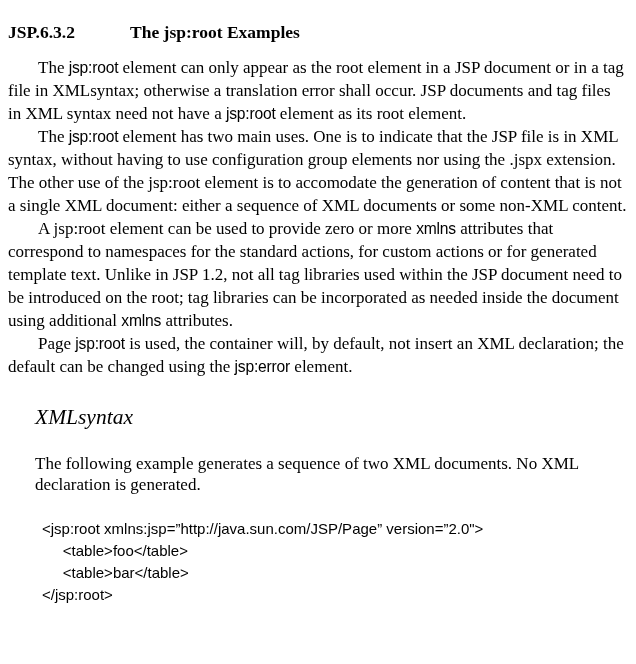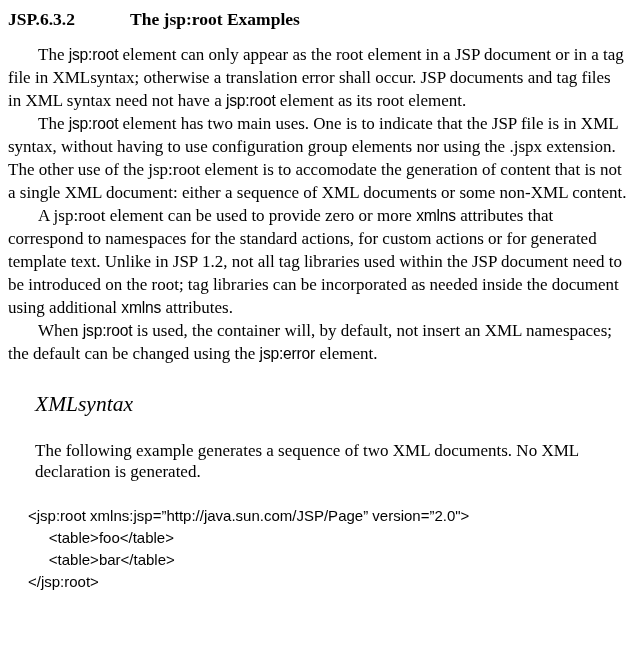--- a/index.html
+++ b/index.html
@@ -5,21 +5,21 @@
   html, body { margin: 0; padding: 0; background: #ffffff; }
   .page {
     position: relative;
     width: 636px;
     height: 664px;
     background: #ffffff;
     color: #000000;
     font-family: "Liberation Serif", serif;
     overflow: hidden;
     box-sizing: border-box;
-    padding: 8px 8px 0 8px;
+    padding: 21px 8px 0 8px;
   }
   .section-heading {
     display: flex;
     font-weight: bold;
     font-size: 17.5px;
     line-height: 22px;
   }
   .sec-num { width: 122px; flex: none; }
   .body-text {
     margin-top: 13px;
@@ -43,39 +43,39 @@
   .example-intro {
     font-size: 17px;
     line-height: 21px;
     margin: 23px 0 0 27px;
     max-width: 580px;
   }
   .code-block {
     font-family: "Liberation Sans", sans-serif;
     font-size: 15px;
     line-height: 22px;
-    margin: 23px 0 0 20px;
+    margin: 23px 0 0 34px;
     white-space: pre;
   }
 </style>
 </head>
 <body>
 
 <div class="page">
 
   <div class="section-heading">
     <span class="sec-num">JSP.6.3.2</span>
     <span class="sec-title">The jsp:root Examples</span>
   </div>
 
   <div class="body-text">
     <p class="para"><span class="text-run">The </span><span class="inline-code">jsp:root</span><span class="text-run"> element can only appear as the root element in a JSP document or in a tag file in XMLsyntax; otherwise a translation error shall occur. JSP documents and tag files in XML syntax need not have a </span><span class="inline-code">jsp:root</span><span class="text-run"> element as its root element.</span></p>
     <p class="para"><span class="text-run">The </span><span class="inline-code">jsp:root</span><span class="text-run"> element has two main uses. One is to indicate that the JSP file is in XML syntax, without having to use configuration group elements nor using the .jspx extension. The other use of the jsp:root element is to accomodate the generation of content that is not a single XML document: either a sequence of XML documents or some non-XML content.</span></p>
     <p class="para"><span class="text-run">A jsp:root element can be used to provide zero or more </span><span class="inline-code">xmlns</span><span class="text-run"> attributes that correspond to namespaces for the standard actions, for custom actions or for generated template text. Unlike in JSP 1.2, not all tag libraries used within the JSP document need to be introduced on the root; tag libraries can be incorporated as needed inside the document using additional </span><span class="inline-code">xmlns</span><span class="text-run"> attributes.</span></p>
-    <p class="para"><span class="text-run">When </span><span class="inline-code">jsp:root</span><span class="text-run"> is used, the container will, by default, not insert an XML namespaces; the default can be changed using the </span><span class="inline-code">jsp:error</span><span class="text-run"> element.</span></p>
+    <p class="para"><span class="text-run">Page </span><span class="inline-code">jsp:root</span><span class="text-run"> is used, the container will, by default, not insert an XML declaration; the default can be changed using the </span><span class="inline-code">jsp:error</span><span class="text-run"> element.</span></p>
   </div>
 
   <div class="examples-heading">XMLsyntax</div>
 
   <p class="example-intro">The following example generates a sequence of two XML documents. No XML declaration is generated.</p>
 
   <pre class="code-block">&lt;jsp:root xmlns:jsp=”http://java.sun.com/JSP/Page” version=”2.0"&gt;
      &lt;table&gt;foo&lt;/table&gt;
      &lt;table&gt;bar&lt;/table&gt;
 &lt;/jsp:root&gt;</pre>

